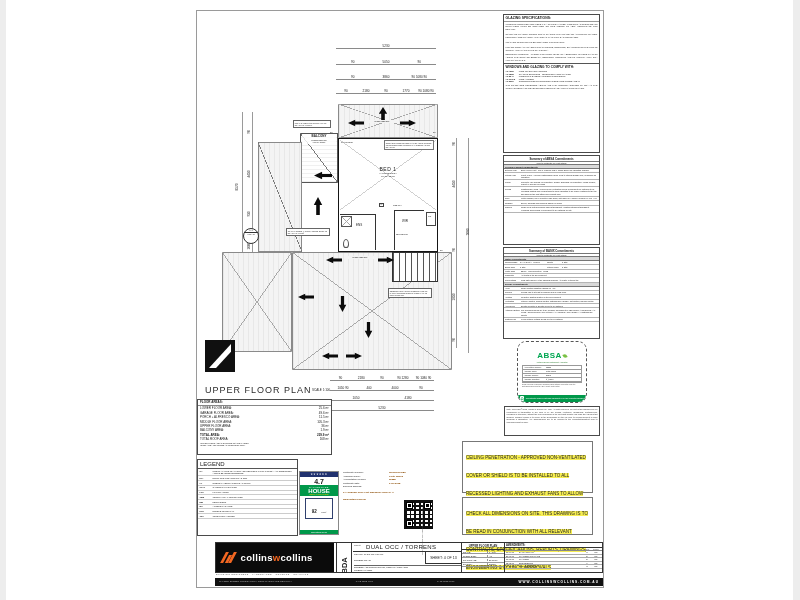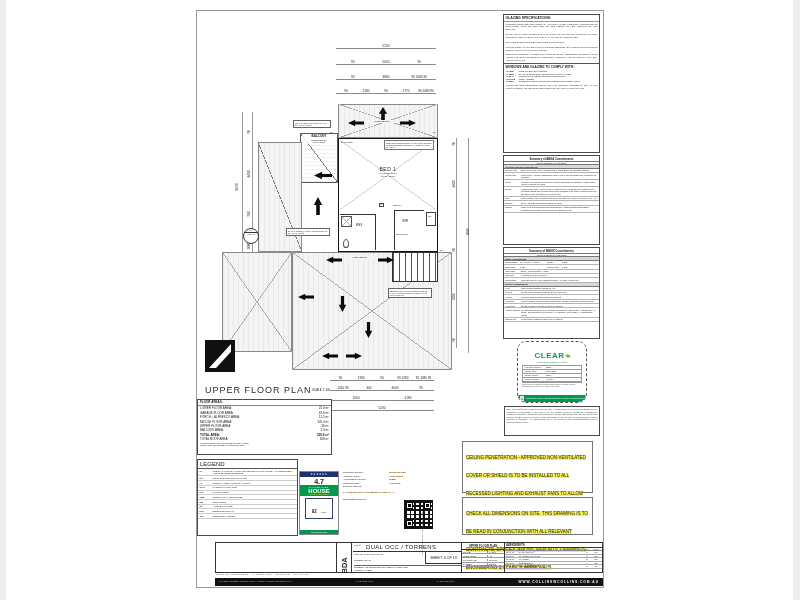--- a/index.html
+++ b/index.html
@@ -504,21 +504,21 @@
         <span>The following rooms are to be primarily fluorescent or LED lamps: All Bedrooms | All Living / Dining Rooms | The Kitchen | All Hallways | The Laundry | All Bathrooms / Toilets</span>
       </div>
     <div class="sum-row">
         <span>Clothes Line</span>
         <span>Fixed outdoor clothes drying line to be installed</span>
       </div>
   </div>
 
   <div class="abs absa-card" style="left:517px;top:341px;width:70px;height:62px">
     <div class="c" style="padding-top:2px">
-      <span class="absa-txt">CLEAR</span><span class="leaf"></span>
+      <span class="absa-txt">ABSA</span><span class="leaf"></span>
     </div>
     <div class="absa-tag">Australian Building Sustainability Association</div>
     <div style="margin:1.5px 4px 0;border:.5px solid #999">
       <div class="absa-row">
           <span>Accreditation Number</span>
           <span>32288</span>
         </div>
       <div class="absa-row">
           <span>Assessor Name</span>
           <span>Keith James</span>
@@ -543,20 +543,26 @@
 
   <div class="ynote" style="left:462px;top:441px;width:131px;height:52px">
     <span>CEILING PENETRATION - APPROVED NON-VENTILATED COVER OR SHIELD IS TO BE INSTALLED TO ALL RECESSED LIGHTING AND EXHAUST FANS TO ALLOW INSULATION TO BE CLOSELY INSTALLED TO THE TOP AND SIDES OF THE LIGHT OR EXHAUST FITTING.</span>
   </div>
   <div class="ynote" style="left:462px;top:497px;width:131px;height:38px">
     <span>CHECK ALL DIMENSIONS ON SITE. THIS DRAWING IS TO BE READ IN CONJUNCTION WITH ALL RELEVANT CONTRACTS, SPECIFICATIONS, REPORTS, DRAWINGS, ENGINEERING &amp; COUNCIL APPROVALS</span>
   </div>
 
   <div class="abs" style="left:215px;top:542px;width:388px;height:31px;border:1px solid #333"></div>
 
+  <div class="abs" style="left:216px;top:543px;width:118px;height:29px;background:#0b0b0b;display:flex;align-items:center;padding-left:7px">
+    <span>
+      <span class="logo-bar" style="height:11px"></span><span class="logo-bar" style="height:8px"></span><span class="logo-bar" style="height:11px"></span>
+    </span>
+    <span style="font-size:9.5px;font-weight:bold;color:#fff;margin-left:5px;letter-spacing:.3px"><span>collins</span><span style="color:#f26722">w</span><span>collins</span></span>
+  </div>
   <div class="abs" style="left:216px;top:573px;width:140px;font-size:2.2px;letter-spacing:.5px;color:#555">BUILDING DESIGNERS  ·  LANDSCAPES  ·  COLOURS  ·  GRAPHICS</div>
 
   <div class="abs c" style="left:336px;top:543px;width:16px;height:29px;border-left:1px solid #333;border-right:1px solid #333">
     <div class="b" style="font-size:7.5px;transform:rotate(-90deg) translateX(-10px);transform-origin:center;margin-top:9px">BDA</div>
   </div>
 
   <div class="abs" style="left:353px;top:543px;width:108px;height:29px">
     <div class="abs" style="left:0;top:0;width:108px;height:9px;border-bottom:.6px solid #333">
       <span class="abs tb-cell-label" style="left:1px;top:.5px">Project:</span>
       <span class="abs" style="left:13px;top:1px;font-size:6px;letter-spacing:.3px">DUAL OCC / TORRENS</span>

